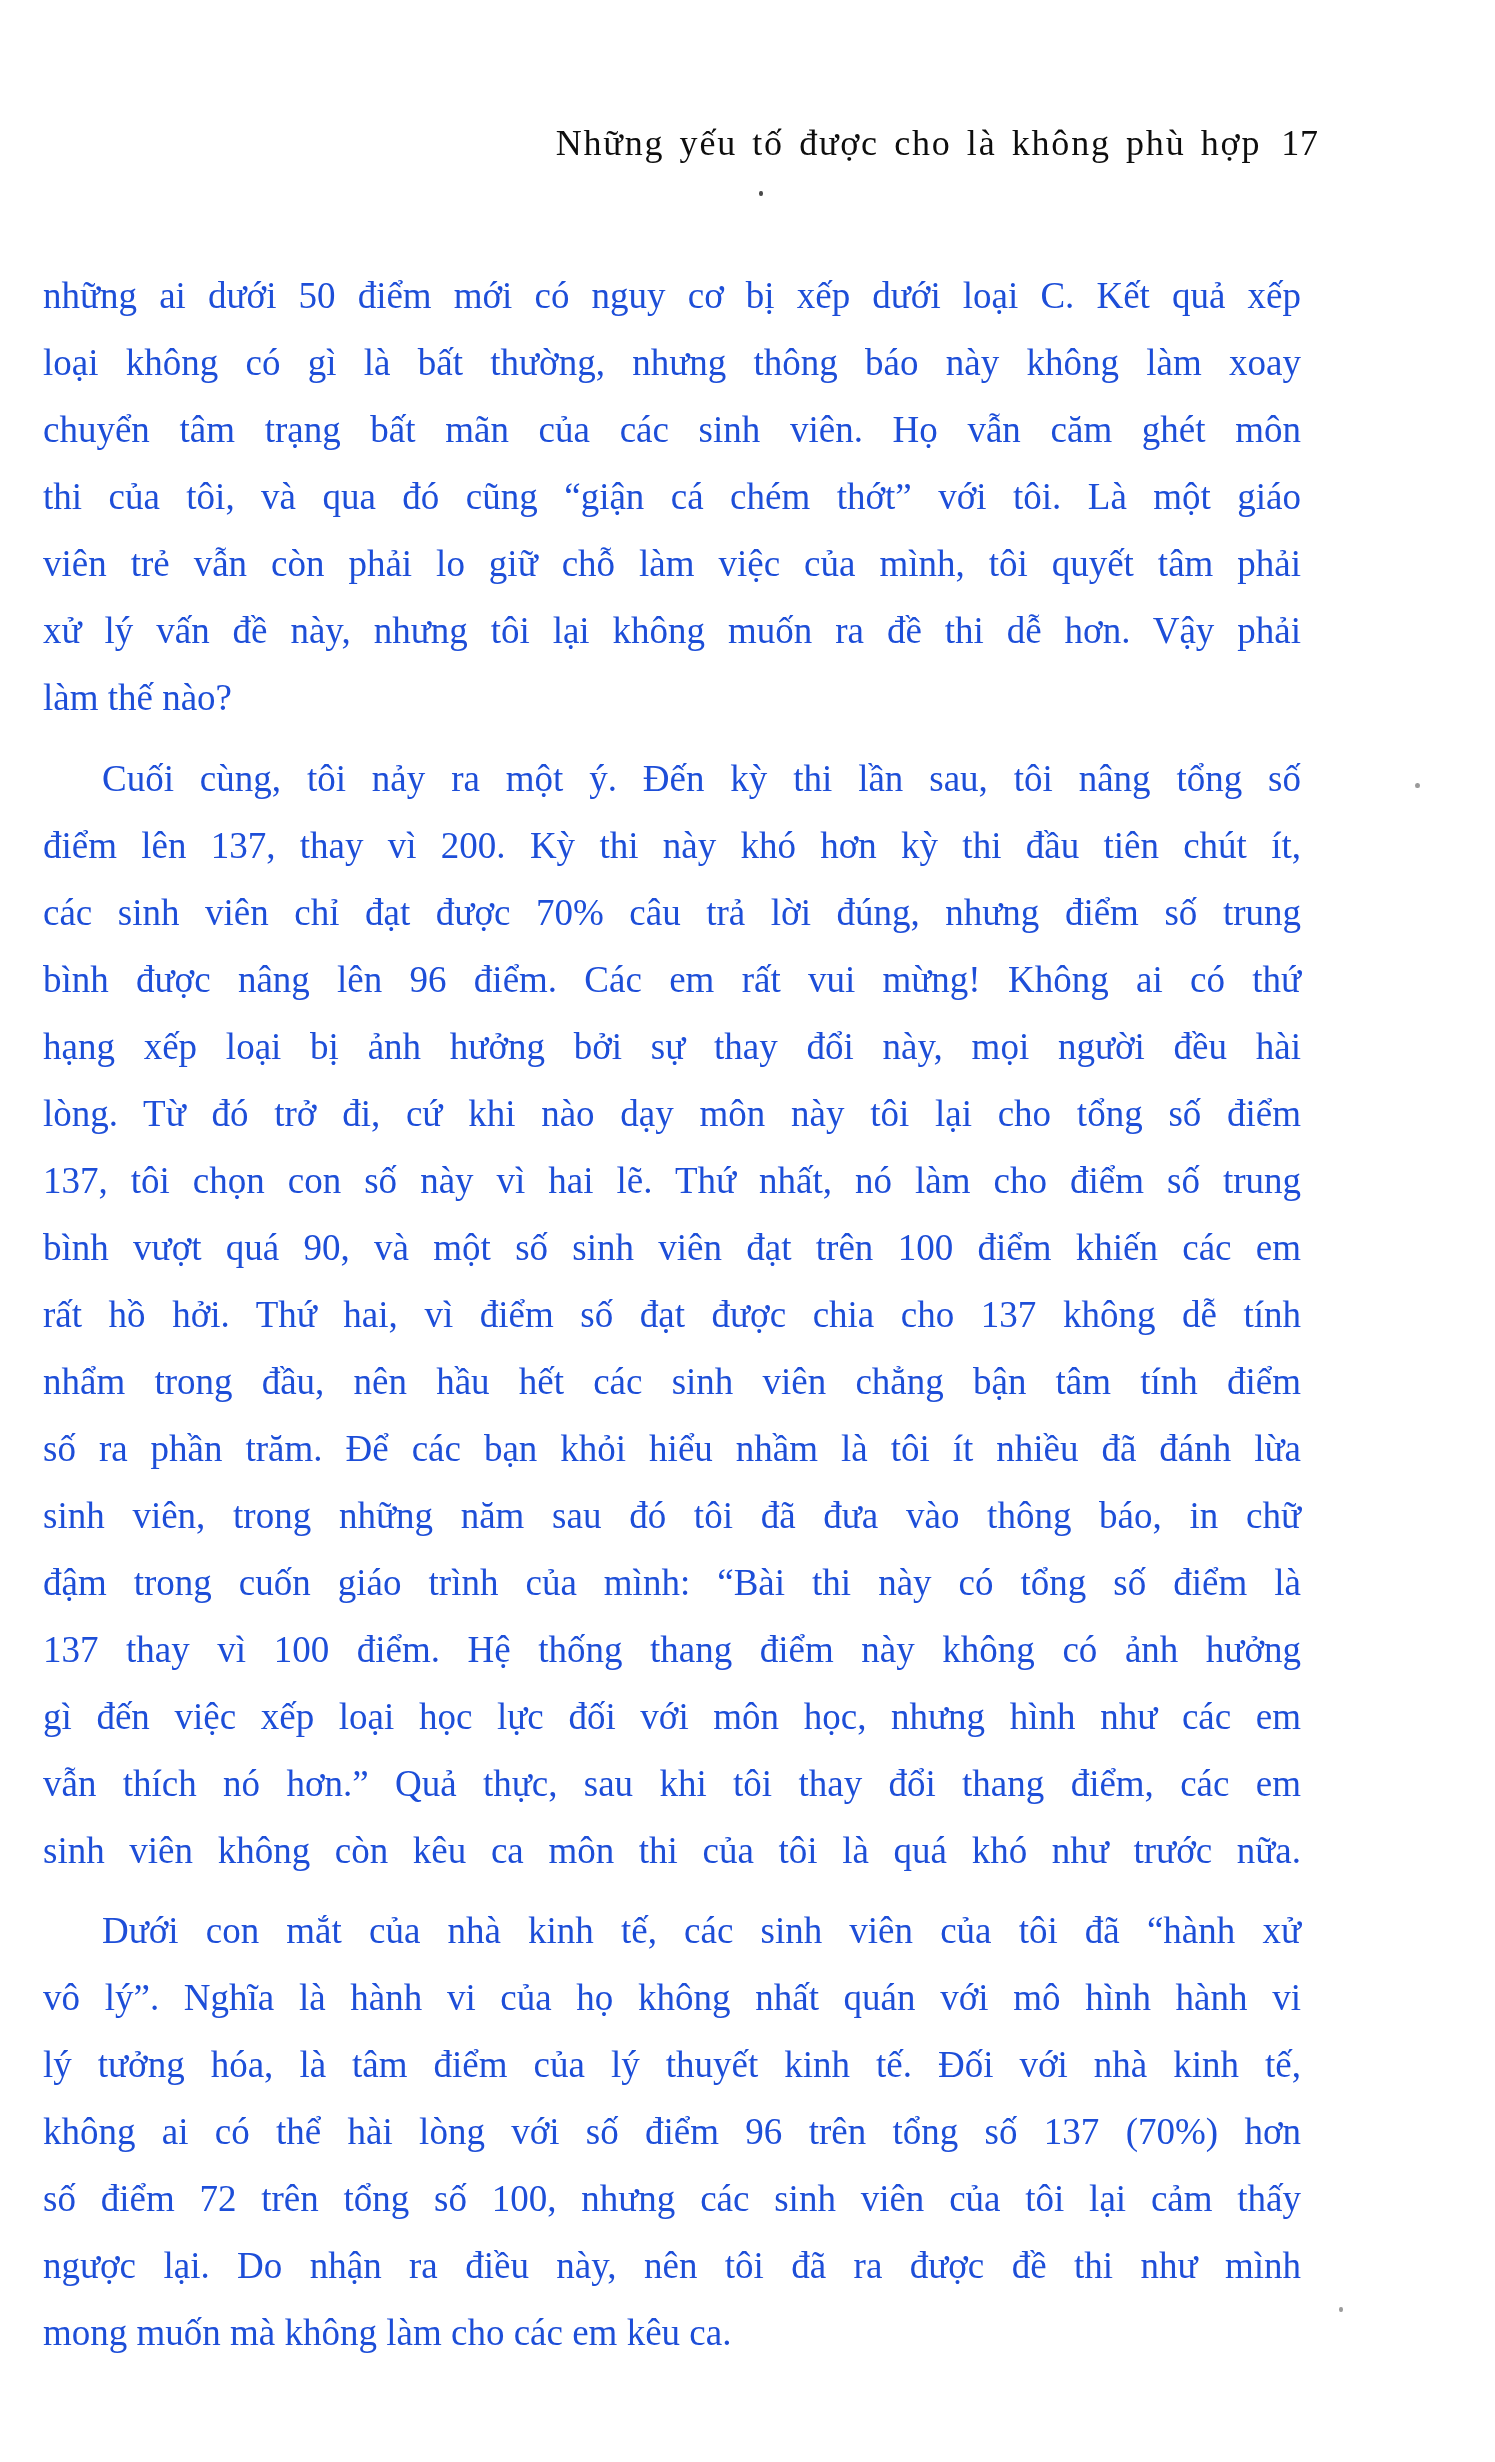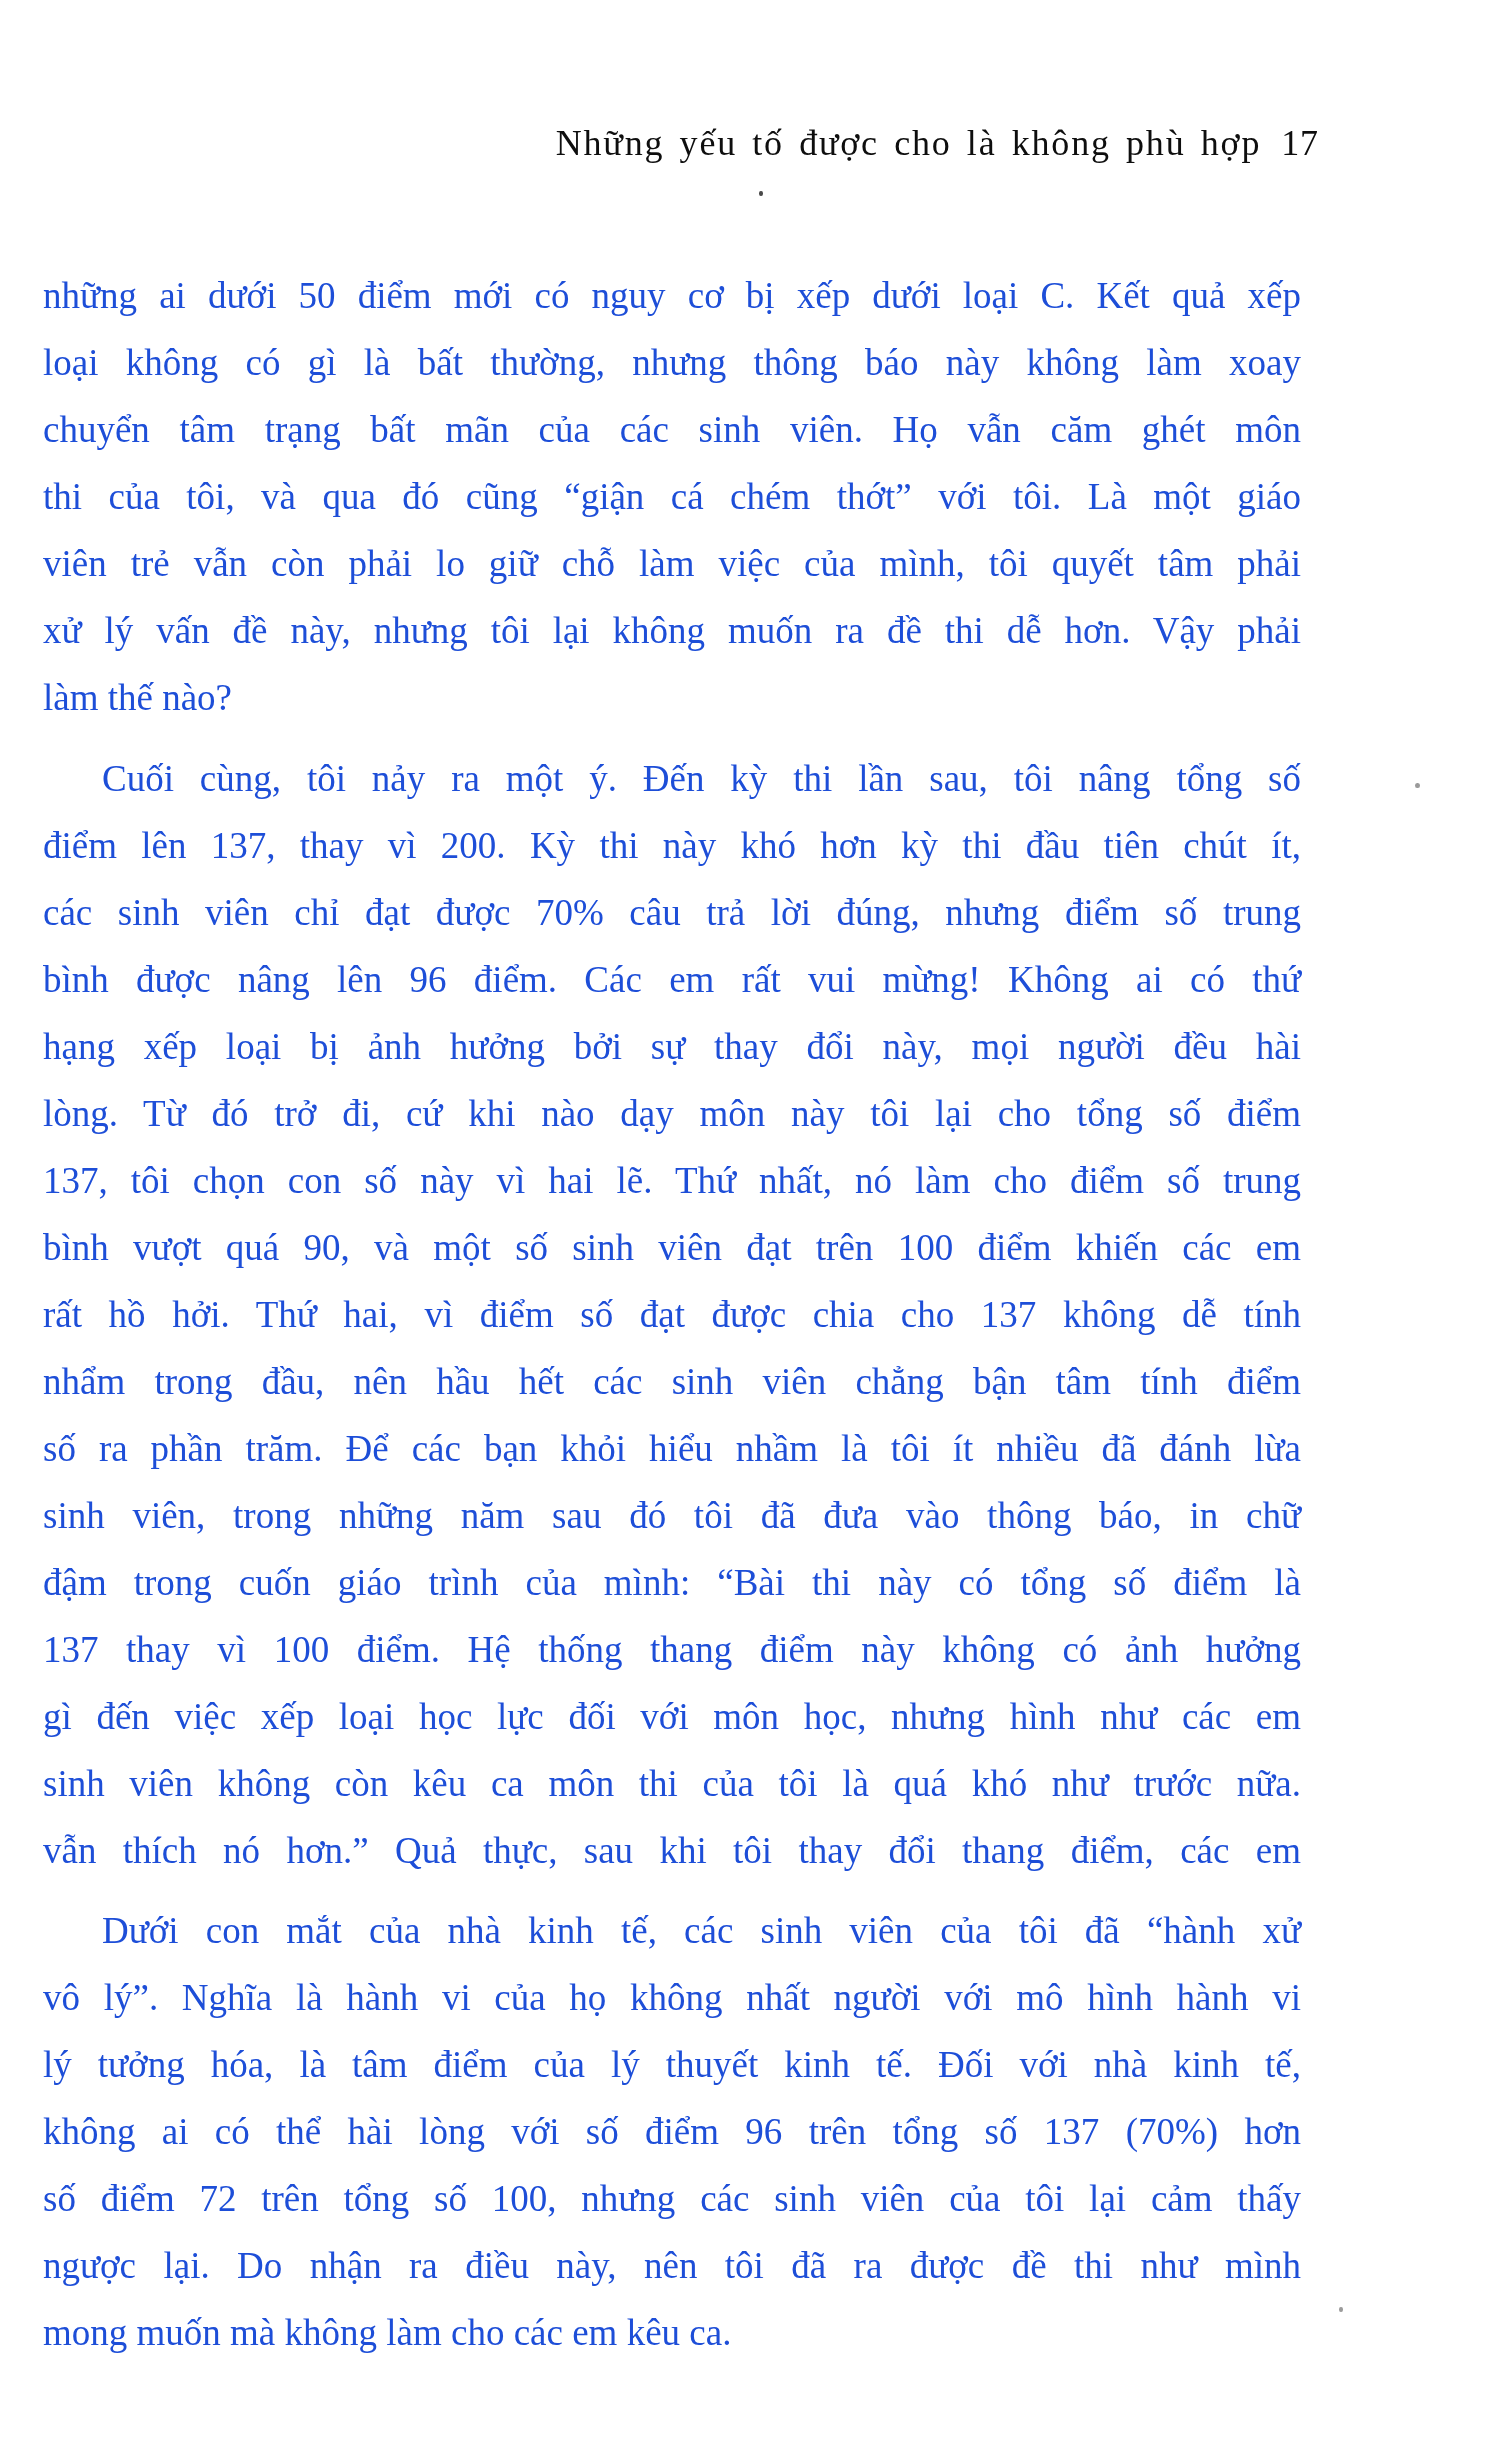--- a/index.html
+++ b/index.html
@@ -91,26 +91,26 @@
         <div class="line">lòng. Từ đó trở đi, cứ khi nào dạy môn này tôi lại cho tổng số điểm</div>
         <div class="line">137, tôi chọn con số này vì hai lẽ. Thứ nhất, nó làm cho điểm số trung</div>
         <div class="line">bình vượt quá 90, và một số sinh viên đạt trên 100 điểm khiến các em</div>
         <div class="line">rất hồ hởi. Thứ hai, vì điểm số đạt được chia cho 137 không dễ tính</div>
         <div class="line">nhẩm trong đầu, nên hầu hết các sinh viên chẳng bận tâm tính điểm</div>
         <div class="line">số ra phần trăm. Để các bạn khỏi hiểu nhầm là tôi ít nhiều đã đánh lừa</div>
         <div class="line">sinh viên, trong những năm sau đó tôi đã đưa vào thông báo, in chữ</div>
         <div class="line">đậm trong cuốn giáo trình của mình: “Bài thi này có tổng số điểm là</div>
         <div class="line">137 thay vì 100 điểm. Hệ thống thang điểm này không có ảnh hưởng</div>
         <div class="line">gì đến việc xếp loại học lực đối với môn học, nhưng hình như các em</div>
+        <div class="line">vẫn thích nó hơn.” Quả thực, sau khi tôi thay đổi thang điểm, các em</div>
         <div class="line">sinh viên không còn kêu ca môn thi của tôi là quá khó như trước nữa.</div>
-        <div class="line">vẫn thích nó hơn.” Quả thực, sau khi tôi thay đổi thang điểm, các em</div>
       </div>
       <div class="para">
         <div class="line first-indent">Dưới con mắt của nhà kinh tế, các sinh viên của tôi đã “hành xử</div>
-        <div class="line">vô lý”. Nghĩa là hành vi của họ không nhất người với mô hình hành vi</div>
+        <div class="line">vô lý”. Nghĩa là hành vi của họ không nhất quán với mô hình hành vi</div>
         <div class="line">lý tưởng hóa, là tâm điểm của lý thuyết kinh tế. Đối với nhà kinh tế,</div>
         <div class="line">không ai có thể hài lòng với số điểm 96 trên tổng số 137 (70%) hơn</div>
         <div class="line">số điểm 72 trên tổng số 100, nhưng các sinh viên của tôi lại cảm thấy</div>
         <div class="line">ngược lại. Do nhận ra điều này, nên tôi đã ra được đề thi như mình</div>
         <div class="line last">mong muốn mà không làm cho các em kêu ca.</div>
       </div>
     </div>
 
   <div class="speck s1"></div>
   <div class="speck s2"></div>

